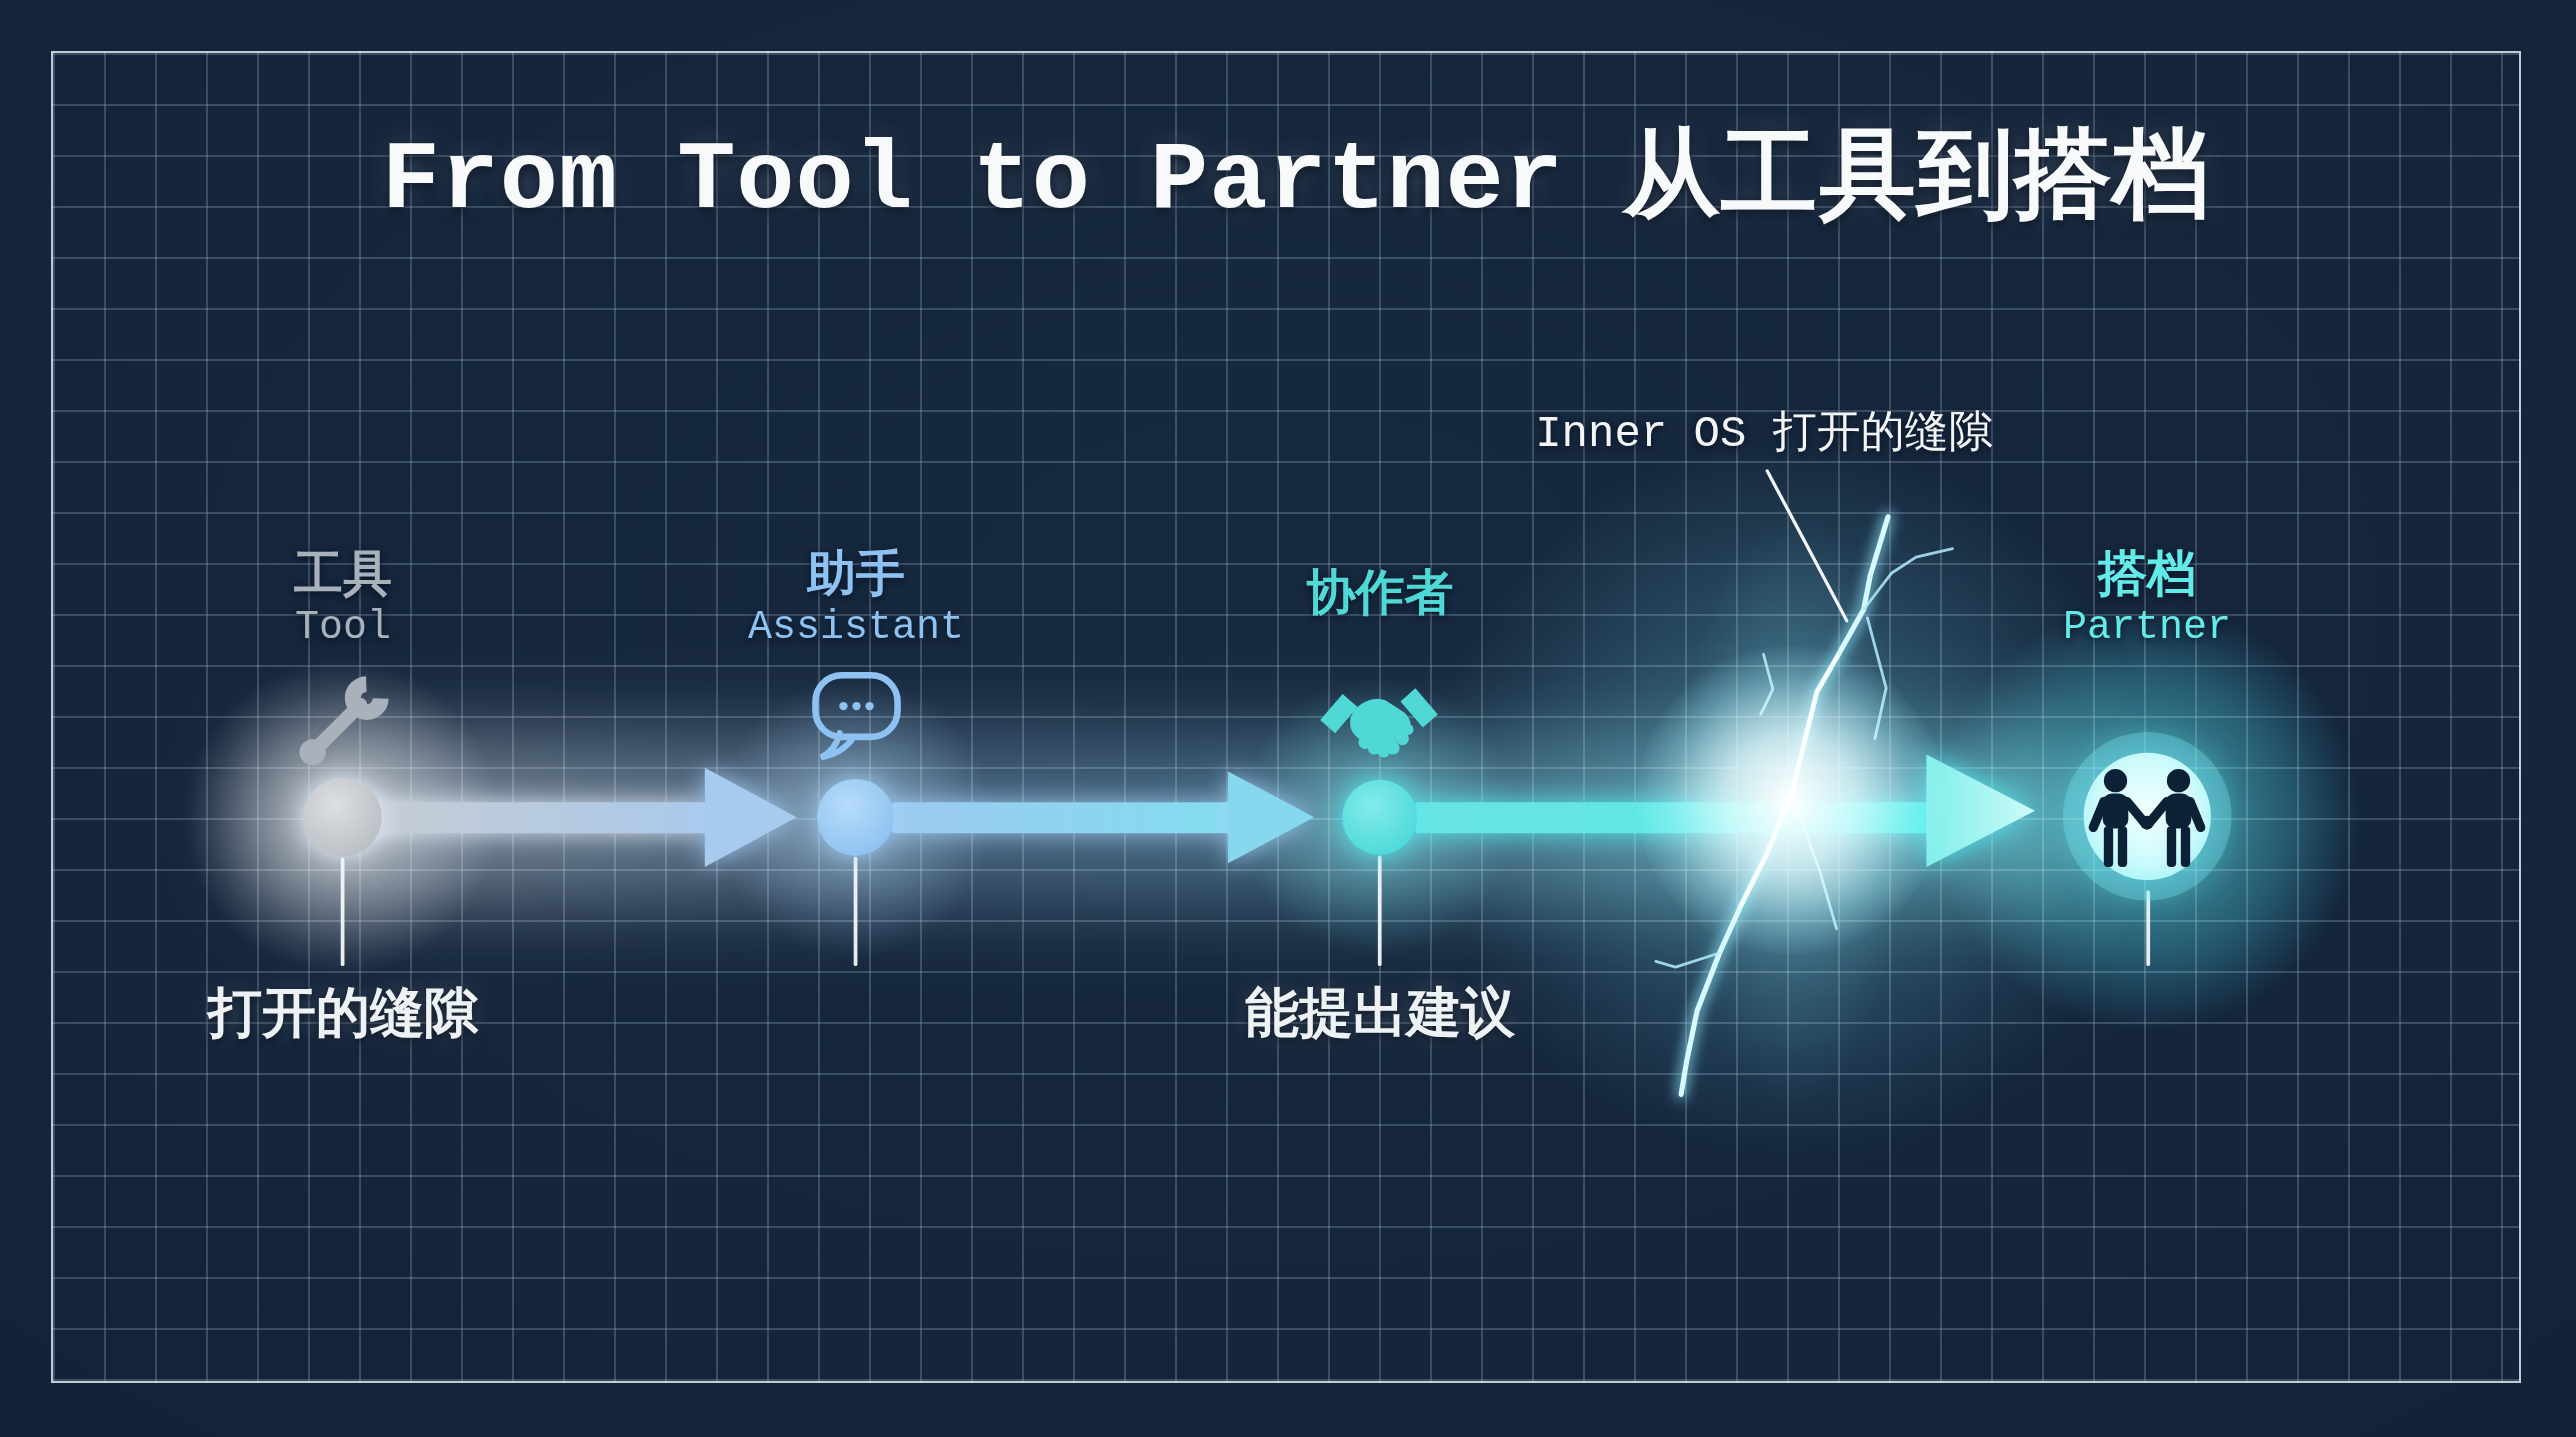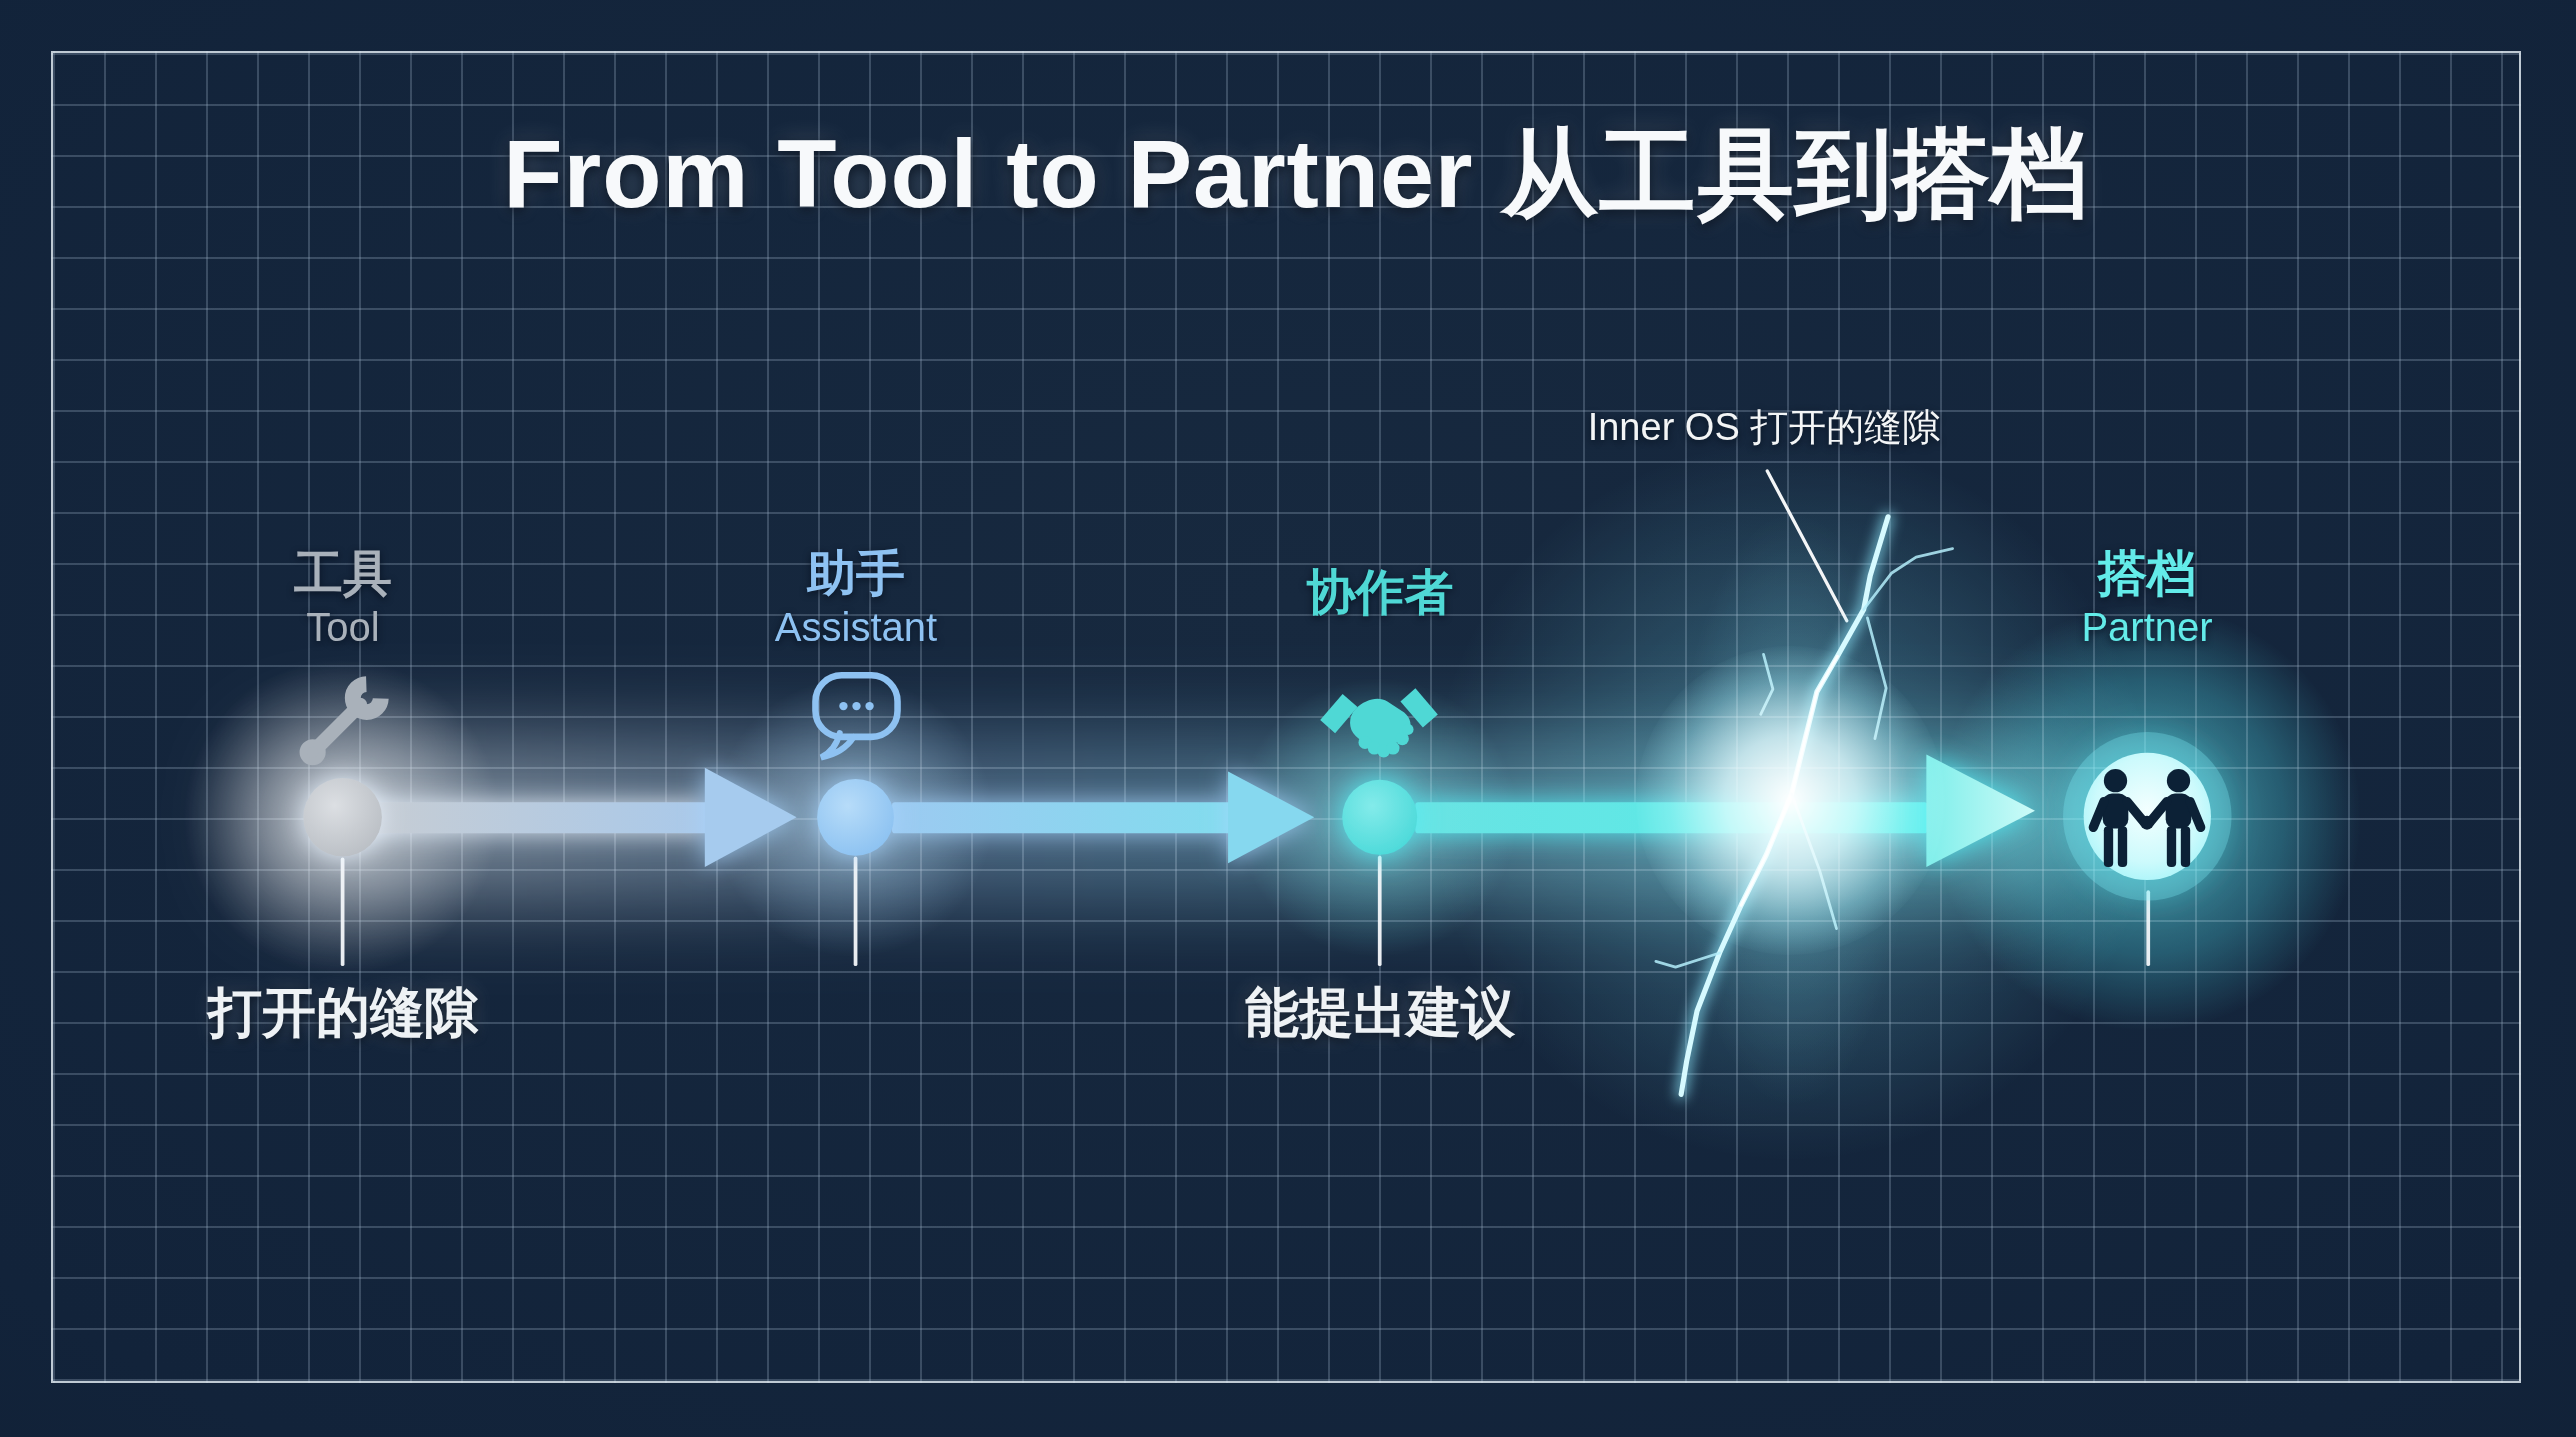--- a/index.html
+++ b/index.html
@@ -1,19 +1,19 @@
 <!DOCTYPE html>
 <html style="font-size:15px"><head>
 <meta charset="utf-8">
 <style>
   html,body{margin:0;padding:0;background:#0b1828;}
   .canvas{
     position:relative;width:2576px;height:1438px;overflow:hidden;
     background:radial-gradient(120% 130% at 50% 42%, #17293f 0%, #12233a 55%, #0d1b2d 100%);
-    font-family:Liberation Sans, sans-serif;
+    font-family:Liberation Mono, monospace;
   }
   .grid-frame{
     position:absolute;left:51px;top:51px;width:2470px;height:1332px;
     border:2.8px solid rgba(222,231,240,0.85);
     background-image:
       linear-gradient(rgba(150,170,192,0.30) 1.9px, transparent 1.9px),
       linear-gradient(90deg, rgba(150,170,192,0.30) 1.9px, transparent 1.9px);
     background-size:51px 51px;
     box-sizing:border-box;
   }
@@ -42,21 +42,21 @@
     font-size:97px;font-weight:700;letter-spacing:0.9px;white-space:nowrap;margin:0;
     text-shadow:0 3.7px 11.2px rgba(4,12,24,0.75), 0 0 24px rgba(255,255,255,0.18);
   }
   .stage-zh{position:absolute;top:541px;transform:translateX(-50%);font-size:49px;font-weight:700;white-space:nowrap;
     text-shadow:0 1.9px 7.5px rgba(4,12,24,0.7);}
   .stage-en{position:absolute;top:605px;transform:translateX(-50%);font-size:40px;font-weight:500;white-space:nowrap;
     text-shadow:0 1.9px 7.5px rgba(4,12,24,0.7);}
   .caption{position:absolute;top:977px;transform:translateX(-50%);font-size:54px;font-weight:700;white-space:nowrap;
     text-shadow:0 2.8px 9.4px rgba(4,12,24,0.8), 0 0 20.6px rgba(255,255,255,0.22);}
   .annotation{position:absolute;left:1764px;top:402px;transform:translateX(-50%);
-    font-size:38px;font-weight:500;white-space:nowrap;
+    font-size:44px;font-weight:500;white-space:nowrap;
     text-shadow:0 1.9px 7.5px rgba(4,12,24,0.75);}
   .x-tool{left:343px;} .x-assistant{left:856px;} .x-collab{left:1380px;} .x-partner{left:2147px;} .x-partner-cap{left:2148px;}
 </style>
 </head>
 <body>
 
 <div class="canvas">
 
   <div class="grid-frame"></div>
 

